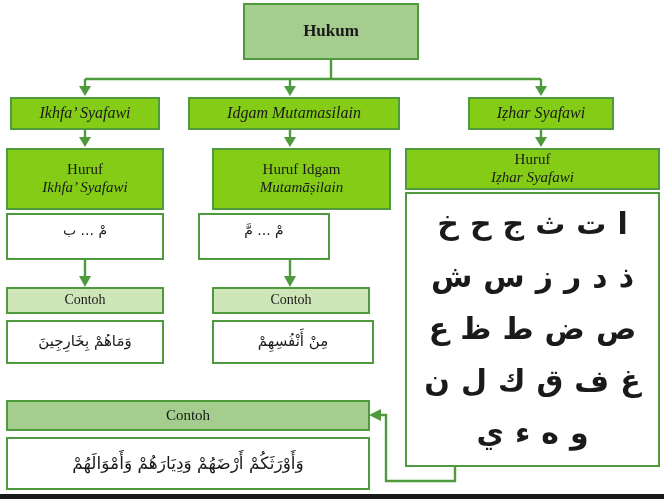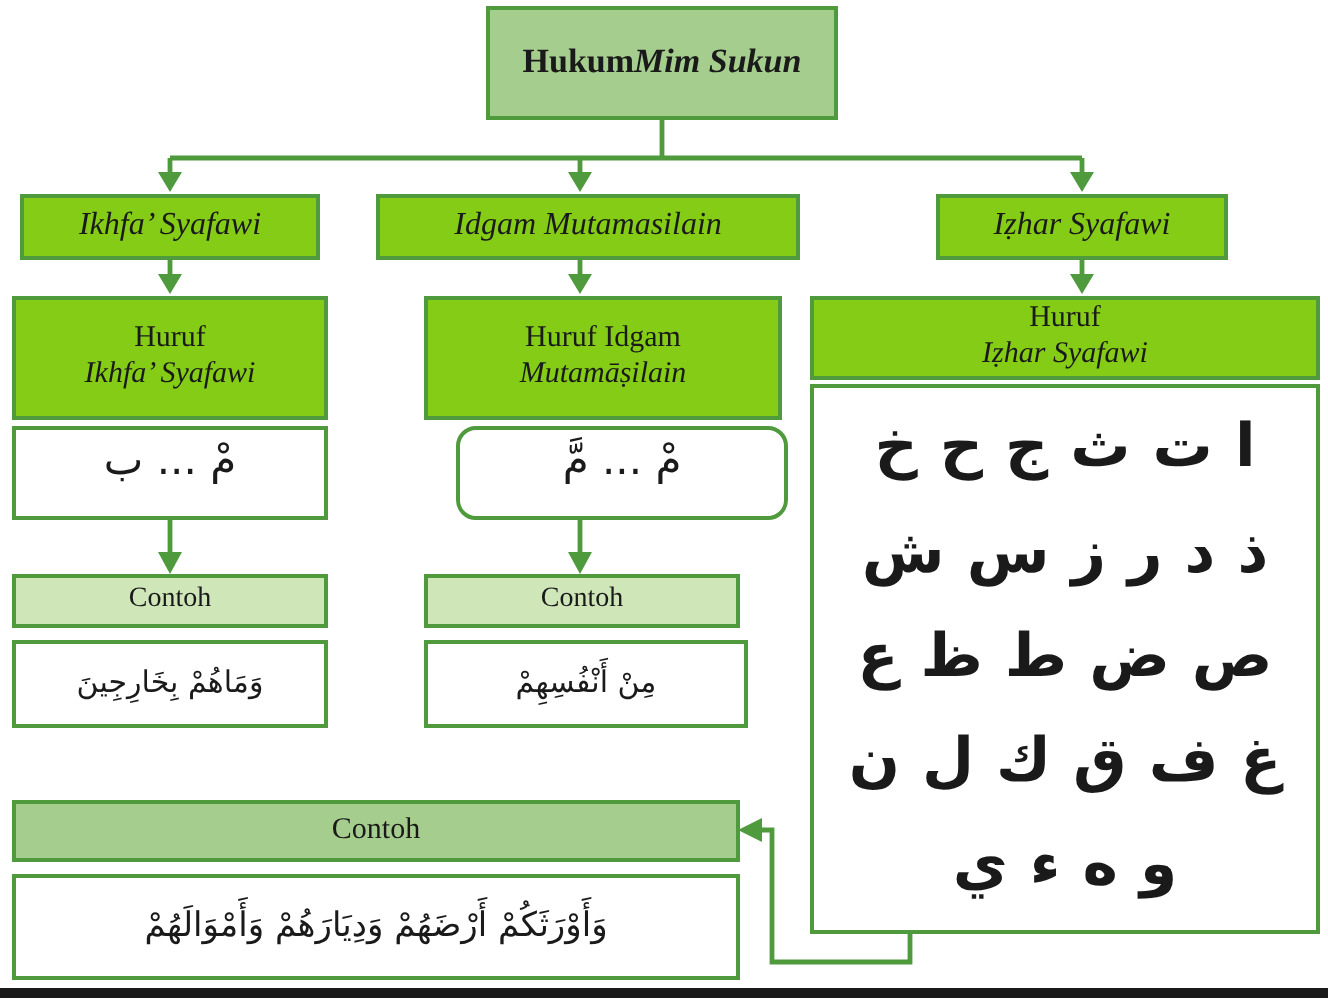--- a/index.html
+++ b/index.html
@@ -51,28 +51,28 @@
   .lvl2 {
     font-size: 15px;
     flex-direction: column;
   }
   .lvl2.a { left: 6px;   top: 148px; width: 158px; height: 62px; }
   .lvl2.b { left: 212px; top: 148px; width: 179px; height: 62px; }
   .lvl2.c { left: 405px; top: 148px; width: 255px; height: 42px; }
   .lvl2 .ital { font-style: italic; }
 
   .arabic-sample {
-    font-size: 21px;
+    font-size: 14px;
     height: 47px;
     direction: rtl;
     font-family: "DejaVu Sans", sans-serif;
     padding-bottom: 13px;
   }
   .arabic-sample.a { left: 6px;   top: 213px; width: 158px; }
-  .arabic-sample.b { left: 228px; top: 213px; width: 166px; border-radius: 10px; }
+  .arabic-sample.b { left: 198px; top: 213px; width: 132px; }
 
   .contoh {
     height: 27px;
     font-size: 14px;
     background: #cfe6b8;
   }
   .contoh.a { left: 6px;   top: 287px; width: 158px; }
   .contoh.b { left: 212px; top: 287px; width: 158px; }
 
   .verse {
@@ -167,21 +167,20 @@
       <polygon points="290,147 284,137 296,137"></polygon>
       <polygon points="541,147 535,137 547,137"></polygon>
       <polygon points="85,287 79,276 91,276"></polygon>
       <polygon points="290,287 284,276 296,276"></polygon>
       <polygon points="369,415 381,409 381,421"></polygon>
     </g>
   </svg>
 
   <div class="box dark root">
     <span class="l1">Hukum</span>
-    <span class="l2">Mim Sukun</span>
   </div>
 
   <div class="box lvl1 a">
     <span>Ikhfa’ Syafawi</span>
   </div>
   <div class="box lvl1 b">
     <span>Idgam Mutamasilain</span>
   </div>
   <div class="box lvl1 c">
     <span>Iẓhar Syafawi</span>

